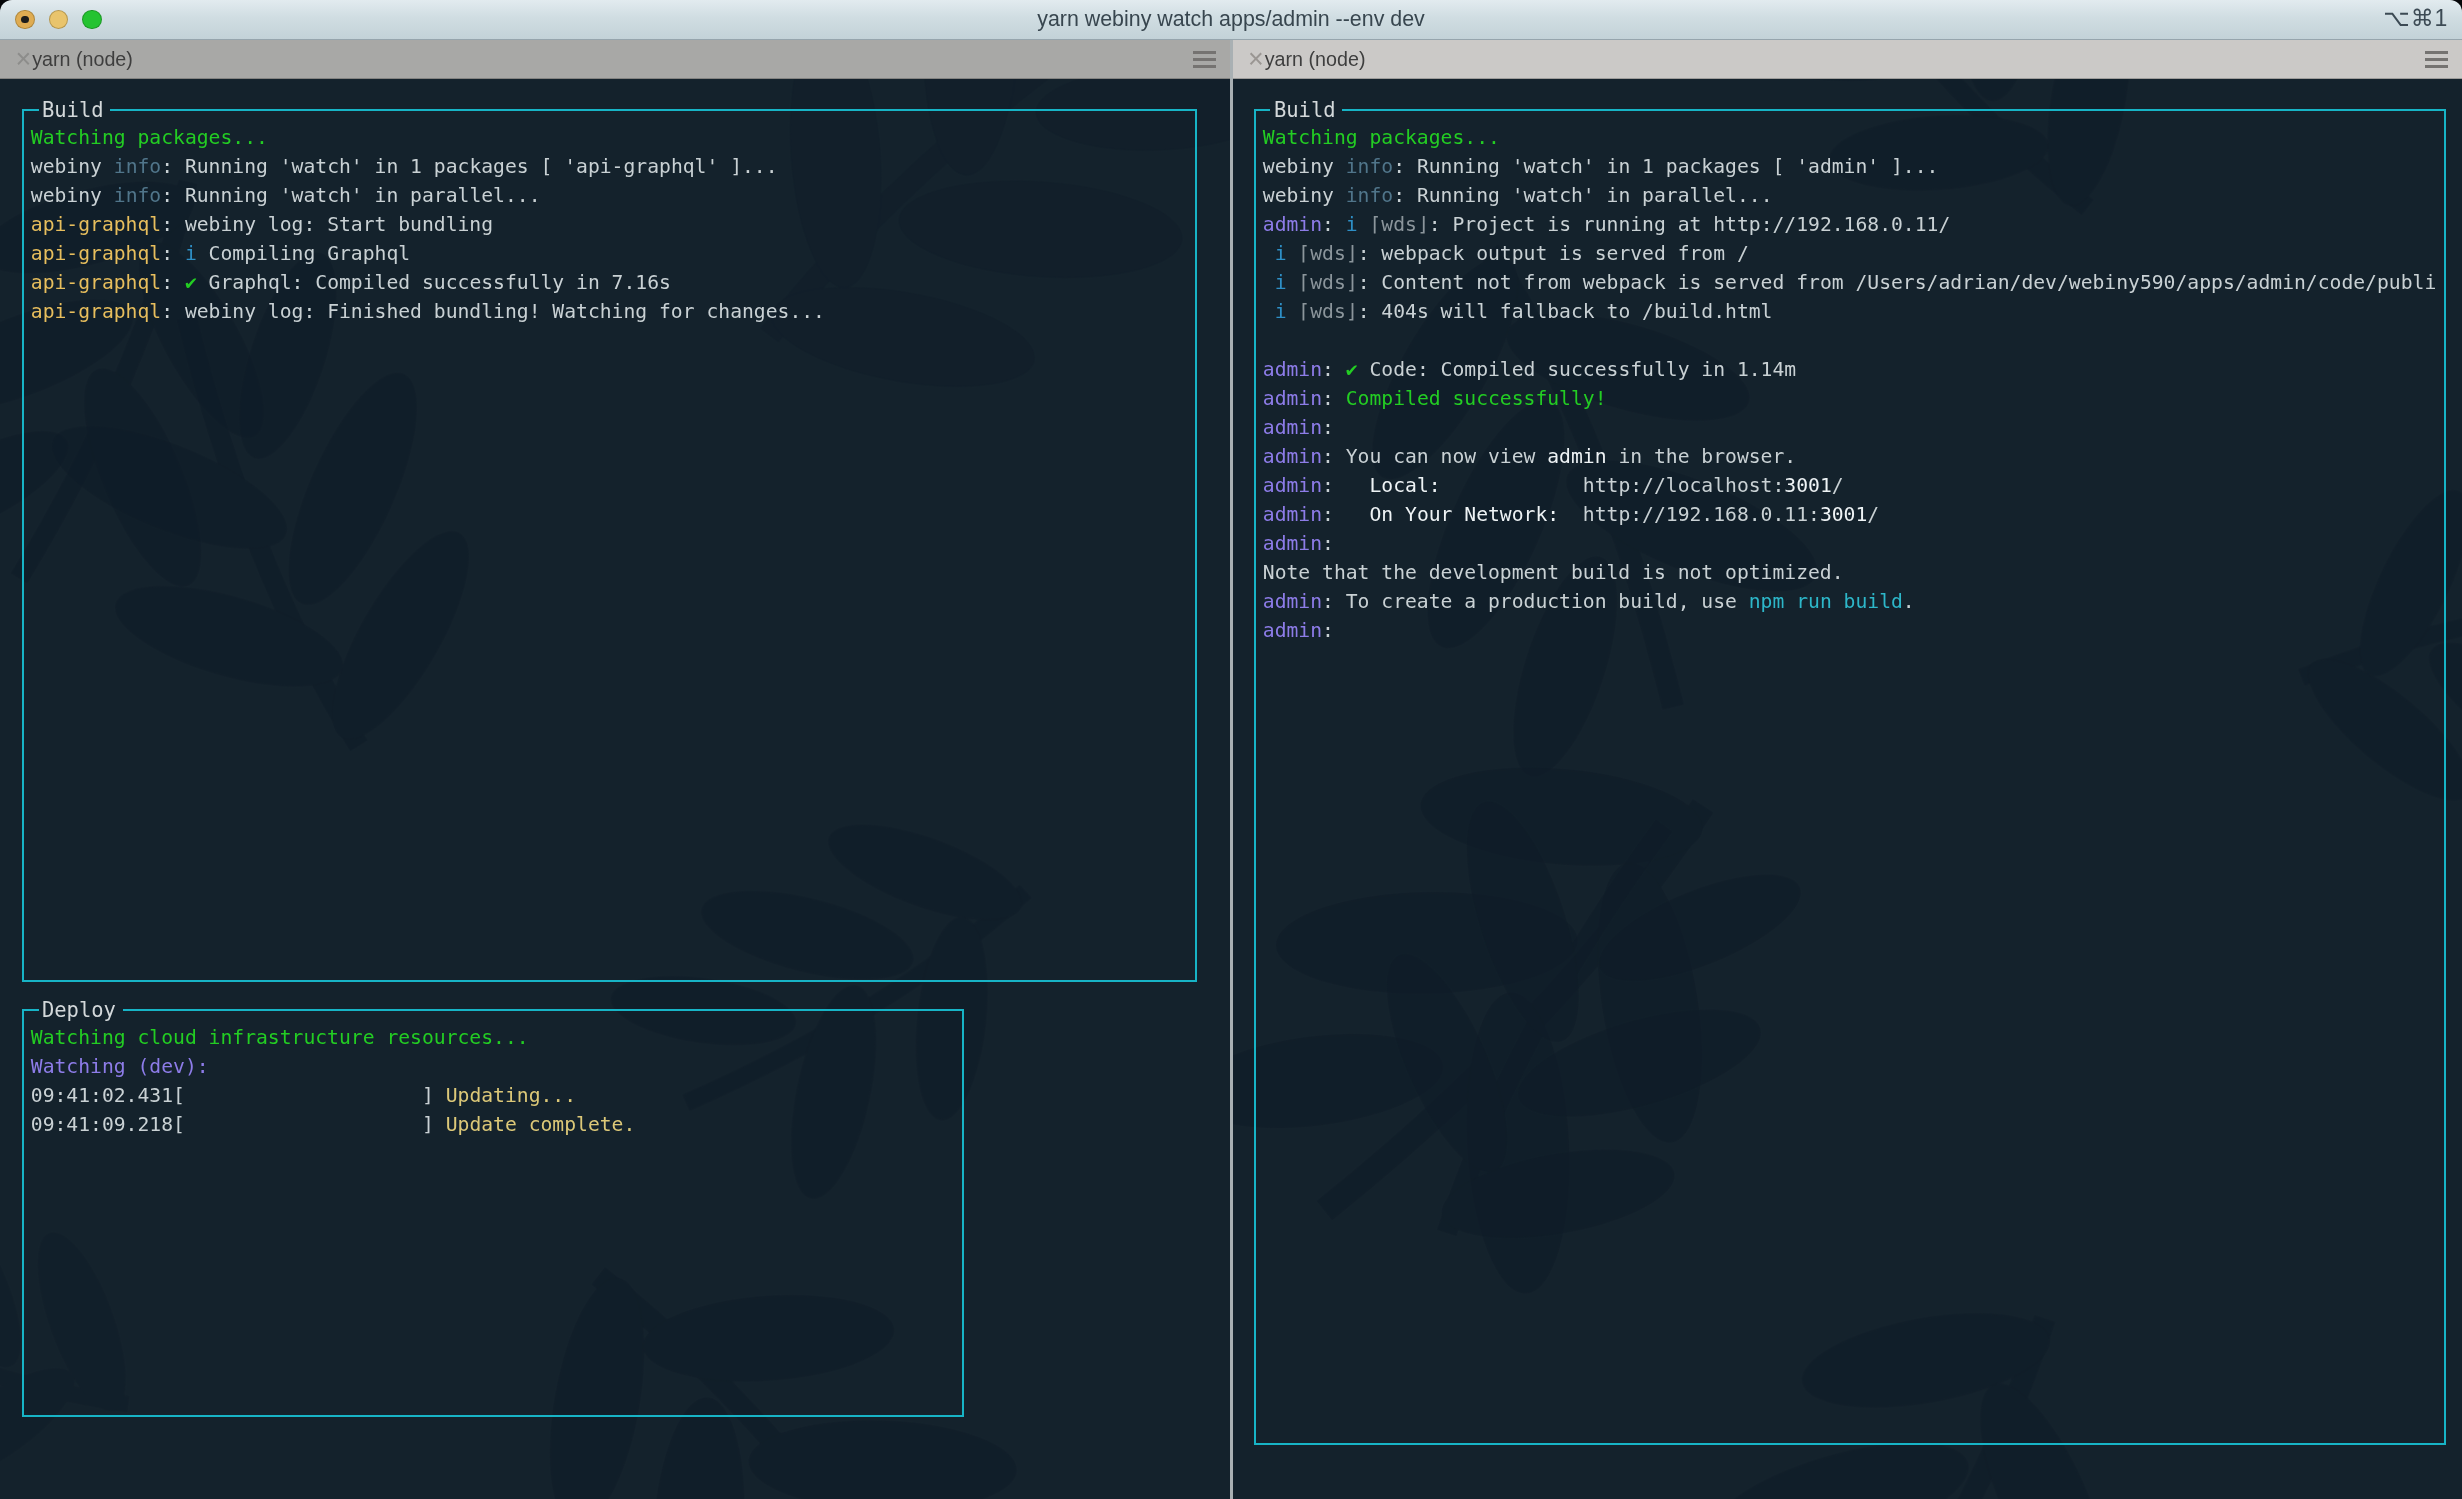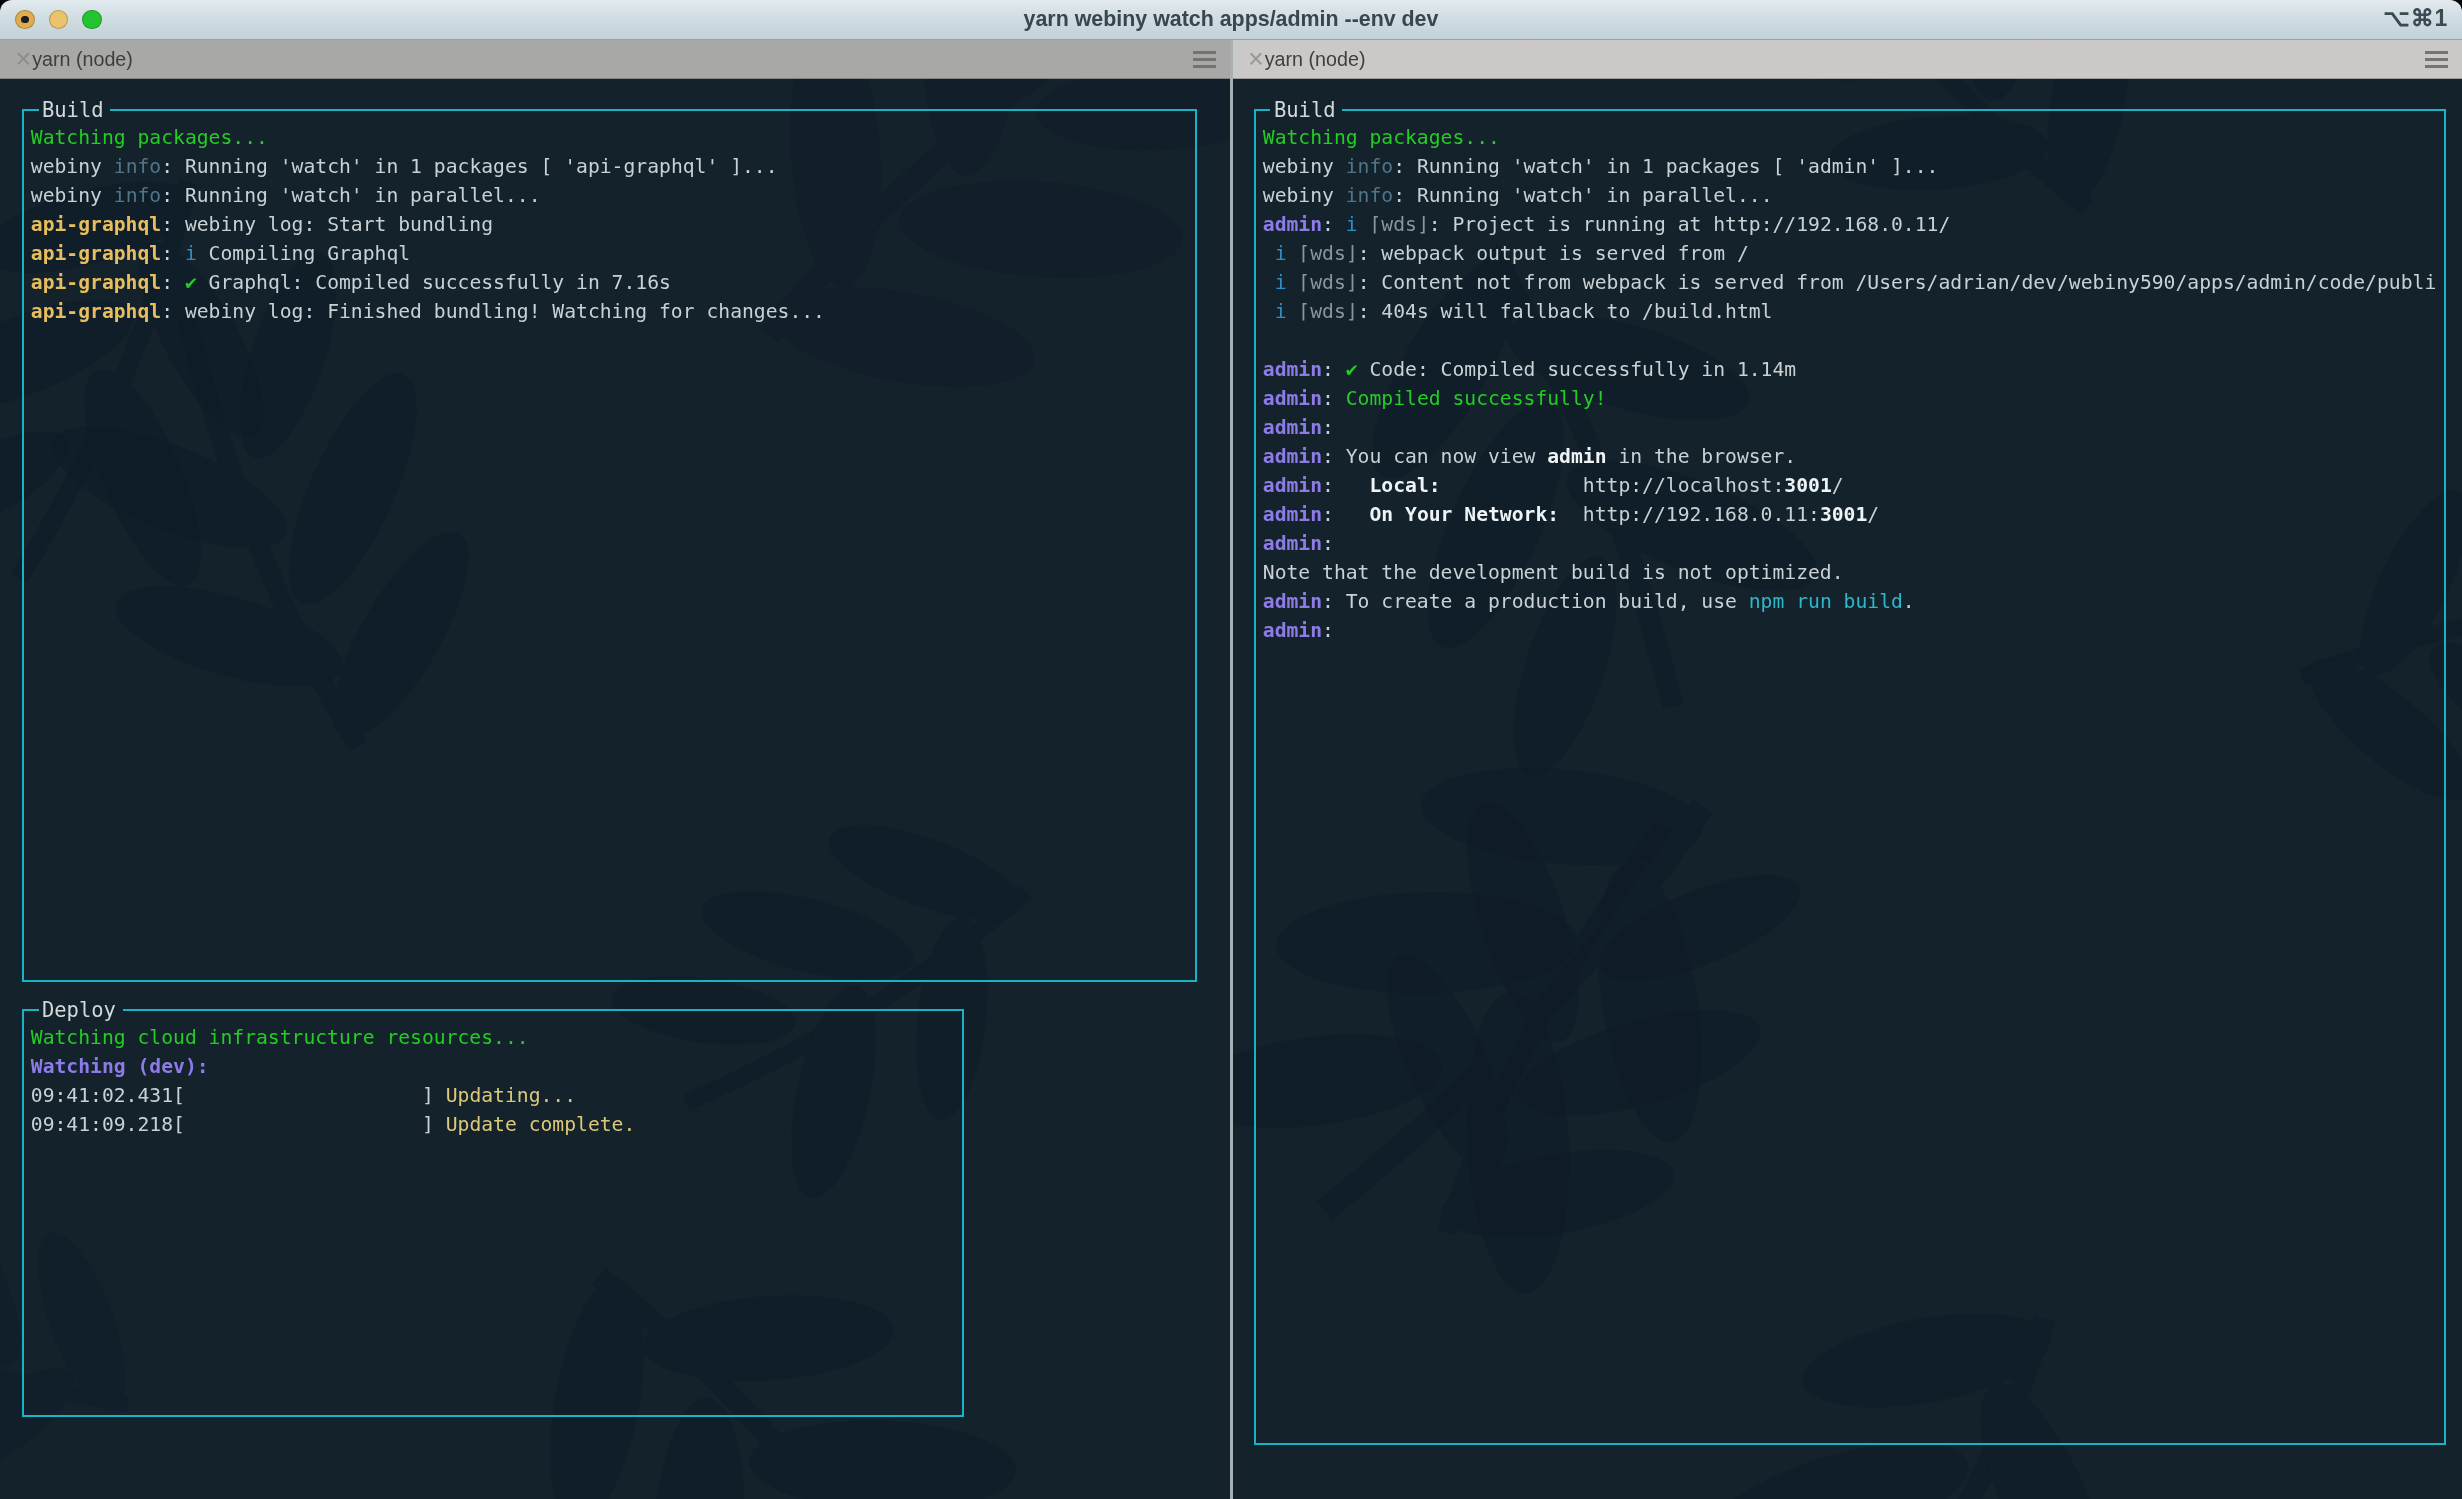--- a/index.html
+++ b/index.html
@@ -2,21 +2,21 @@
 <html style="--t-bg: #14222c; --t-border: #17b4c6; --t-label: #d3d8da; --t-fg: #c9d1d4; --t-green: #23cd23; --t-yellow: #e7be5d; --t-khaki: #dcc878; --t-purple: #8d7ce8; --t-cyan: #2db7c9; --t-blue: #2e8fc6; --t-dim: #50758a; --t-gray: #8b959b; --t-hi: #eef3f5; --t-titlebar_text: #38464f;font-size:13.7px"><head>
 <meta charset="utf-8">
 <style>
   html,body{margin:0;padding:0;background:#050608;}
   body{width:2462px;height:1500px;font-family:"DejaVu Sans Mono",monospace;-webkit-font-smoothing:antialiased;}
   .window{width:2462px;height:1500px;border-radius:12px 12px 0 0;overflow:hidden;display:flex;flex-direction:column;}
 
   
   .titlebar{height:39px;flex:0 0 39px;position:relative;display:flex;align-items:center;
     background:linear-gradient(180deg,#e2ebef 0%,#d0dde2 45%,#c3d2d8 100%);
-    border-bottom:0.9px solid #96a5ad;font-weight:bold;}
+    border-bottom:0.9px solid #96a5ad;}
   .traffic{display:flex;gap:13.7px;margin-left:15.4px;align-items:center;}
   .light{width:19.7px;height:19.7px;border-radius:50%;position:relative;border:0.9px solid rgba(90,70,20,.35);box-sizing:border-box;}
   .light-close{background:#dfac52;}
   .light-close::after{content:"";position:absolute;left:5.1px;top:5.1px;width:7.7px;height:7.7px;border-radius:50%;background:#1d1d1b;}
   .light-min{background:#e9c46c;}
   .light-zoom{background:#24c331;border-color:rgba(20,90,20,.4);}
   .win-title{position:absolute;left:0;right:0;text-align:center;font-family:"Liberation Sans",sans-serif;
     font-size:21.4px;color:#38464f;}
   .win-shortcut{position:absolute;right:13.7px;top:5.1px;font-family:"Liberation Sans",sans-serif;
     font-size:23px;color:#3c4a54;letter-spacing:0.9px;}
@@ -52,21 +52,21 @@
   .c-fg{color:var(--t-fg,#c9d1d4);}
   .c-green{color:var(--t-green,#23cd23);}
   .c-yellow{color:var(--t-yellow,#e7be5d);}
   .c-khaki{color:var(--t-khaki,#dcc878);}
   .c-purple{color:var(--t-purple,#8d7ce8);}
   .c-cyan{color:var(--t-cyan,#2db7c9);}
   .c-blue{color:var(--t-blue,#2e8fc6);}
   .c-dim{color:var(--t-dim,#50758a);}
   .c-gray{color:var(--t-gray,#8b959b);}
   .c-hi{color:var(--t-hi,#eef3f5);}
-  .b{font-weight:bold;}
+  .b{font-weight:normal;}
 </style>
 </head>
 <body>
 
 <div class="window">
 
   <div class="titlebar">
     <div class="traffic">
       <span class="light light-close"></span>
       <span class="light light-min"></span>

